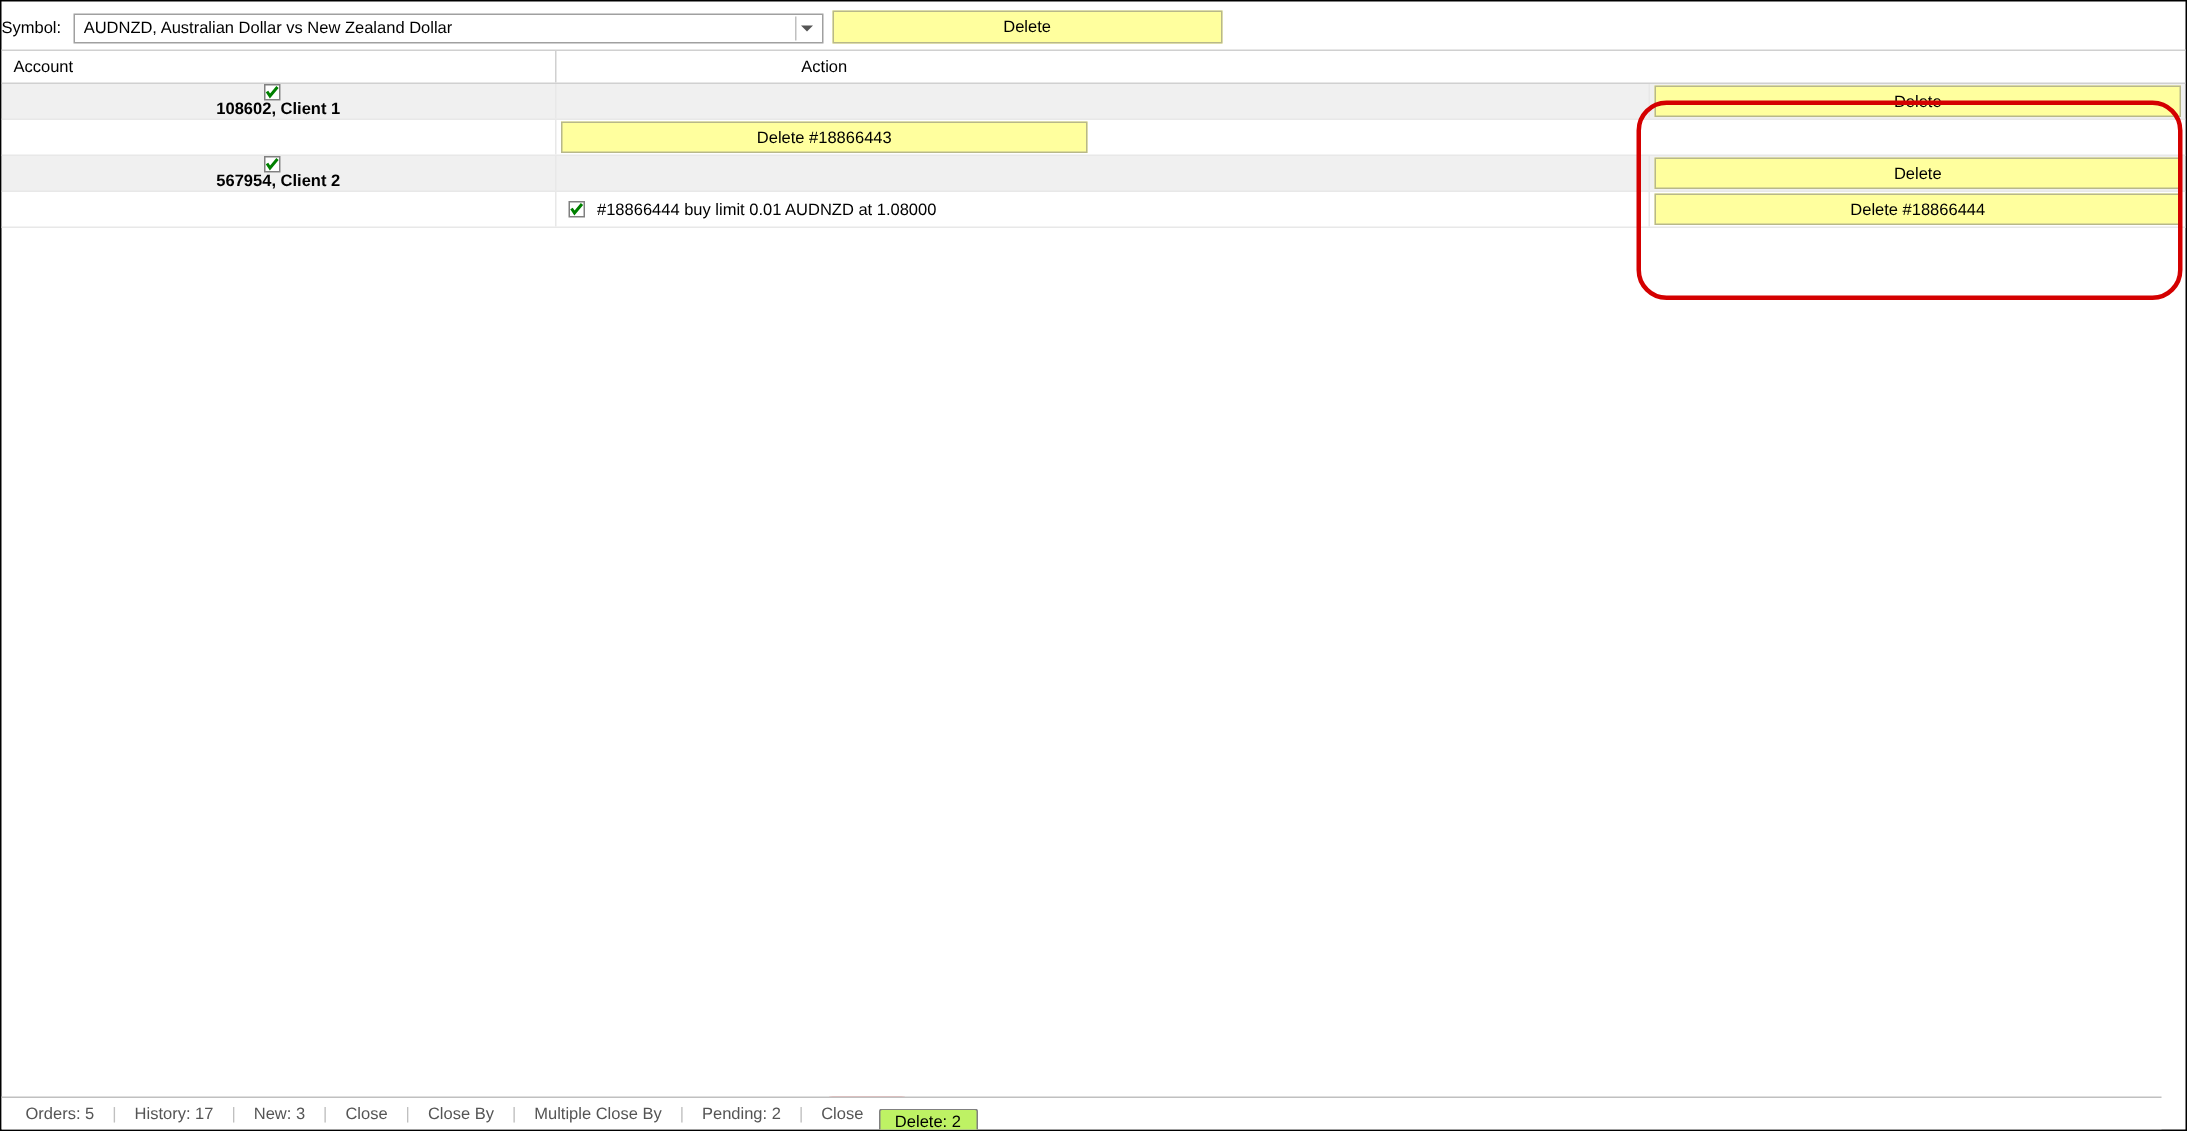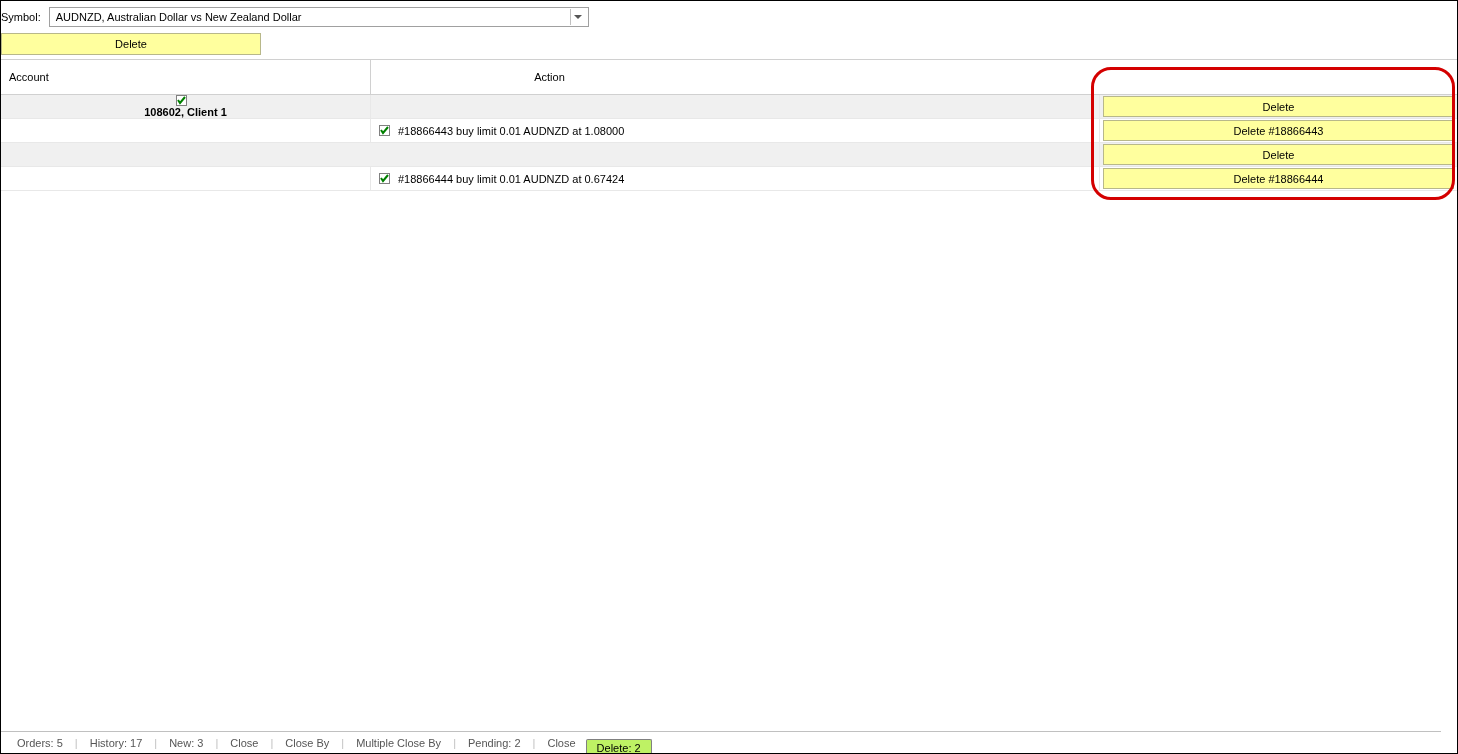--- a/index.html
+++ b/index.html
@@ -11,34 +11,34 @@
     background: #fff;
     width: 1458px;
     height: 754px;
     position: relative;
     border: 1px solid #000;
     overflow: hidden;
   }
   .top-bar {
     padding-top: 6px;
     display: flex;
-    flex-direction: column;
-    align-items: flex-start;
+    flex-direction: row;
+    align-items: flex-end;
     gap: 6px;
   }
   .symbol-row {
     display: flex;
     align-items: center;
     gap: 8px;
   }
   .symbol-label {
     font-size: 11px;
   }
   .symbol-select {
-    width: 540px;
+    width: 500px;
     height: 20px;
     border: 1px solid #a0a0a0;
     background: #fff;
     display: flex;
     align-items: center;
     justify-content: space-between;
     padding: 0 2px 0 6px;
     font-size: 11px;
   }
   .select-caret {
@@ -65,21 +65,21 @@
     align-items: center;
     justify-content: center;
     font-size: 11px;
     cursor: pointer;
   }
   .grid-header {
     display: flex;
     background: #fff;
     border-top: 1px solid #d0d0d0;
     border-bottom: 1px solid #d0d0d0;
-    height: 36px;
+    height: 23px;
     margin-top: 4px;
   }
   .col-account { width: 370px; }
   .col-trade   { flex: 1; }
   .col-action  { width: 357px; }
   .hcell {
     padding: 0 8px;
     display: flex;
     align-items: center;
     border-right: 1px solid #d0d0d0;
@@ -216,53 +216,53 @@
   <div class="cell col-trade"></div>
   <div class="cell col-action action-cell">
     <div class="action-btn">
         <span>Delete</span>
       </div>
   </div>
 </div>
 
 <div class="row trade-row">
   <div class="cell col-account"></div>
-  <div class="cell col-trade">
+  <div class="cell col-action action-cell">
+    <div class="action-btn">
+        <span>Delete #18866443</span>
+      </div>
+  </div>
+</div>
+
+<div class="row account-row">
+  <div class="cell col-account bold">
     <span class="chk">
         <svg width="9" height="9">
           <polyline points="1,4 3,7 8,1" stroke="#008000" stroke-width="2" fill="none"></polyline>
         </svg>
       </span>
-    <span>#18866443 buy limit 0.01 AUDNZD at 1.08000</span>
-  </div>
-  <div class="cell col-action action-cell">
-    <div class="action-btn">
-        <span>Delete #18866443</span>
-      </div>
-  </div>
-</div>
-
-<div class="row account-row">
+    <span>567954, Client 2</span>
+  </div>
   <div class="cell col-trade"></div>
   <div class="cell col-action action-cell">
     <div class="action-btn">
         <span>Delete</span>
       </div>
   </div>
 </div>
 
 <div class="row trade-row">
   <div class="cell col-account"></div>
   <div class="cell col-trade">
     <span class="chk">
         <svg width="9" height="9">
           <polyline points="1,4 3,7 8,1" stroke="#008000" stroke-width="2" fill="none"></polyline>
         </svg>
       </span>
-    <span>#18866444 buy limit 0.01 AUDNZD at 0.67424</span>
+    <span>#18866444 buy limit 0.01 AUDNZD at 1.08000</span>
   </div>
   <div class="cell col-action action-cell">
     <div class="action-btn">
         <span>Delete #18866444</span>
       </div>
   </div>
 </div>
 
 <div class="annot-box annot-action"></div>
 <div class="annot-box annot-delete-tab"></div>

